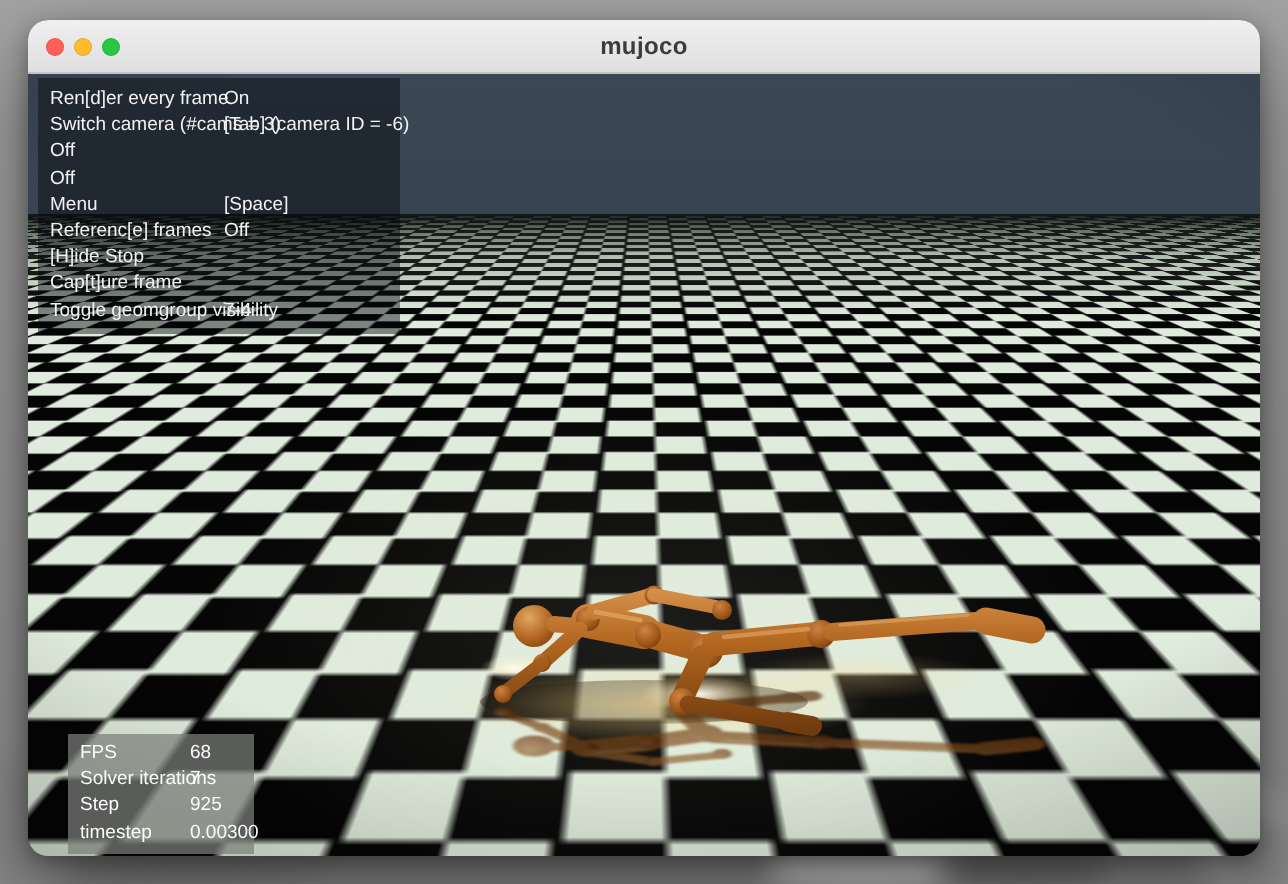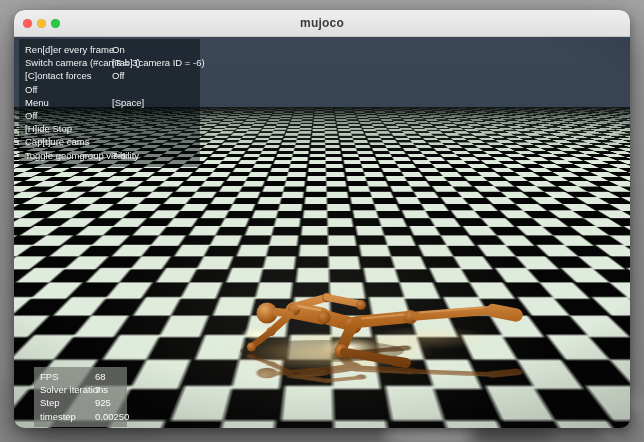--- a/index.html
+++ b/index.html
@@ -190,39 +190,39 @@
     <div class="hud menu-overlay">
       <div class="hud-row">
           <span class="hud-label">Ren[d]er every frame</span>
           <span class="hud-value">On</span>
         </div>
       <div class="hud-row">
           <span class="hud-label">Switch camera (#cams = 3)</span>
           <span class="hud-value">[Tab] (camera ID = -6)</span>
         </div>
       <div class="hud-row">
-          <span class="hud-label">[C]ontact forces</span>
           <span class="hud-value">Off</span>
         </div>
       <div class="hud-row">
           <span class="hud-value">Off</span>
         </div>
       <div class="hud-row">
           <span class="hud-label">Menu</span>
           <span class="hud-value">[Space]</span>
         </div>
       <div class="hud-row">
+          <span class="hud-label">Referenc[e] frames</span>
           <span class="hud-value">Off</span>
         </div>
       <div class="hud-row">
           <span class="hud-label">[H]ide Stop</span>
           <span class="hud-value"></span>
         </div>
       <div class="hud-row">
-          <span class="hud-label">Cap[t]ure cams</span>
+          <span class="hud-label">Cap[t]ure frame</span>
           <span class="hud-value"></span>
         </div>
       <div class="hud-row">
           <span class="hud-label">Toggle geomgroup visibility</span>
           <span class="hud-value">7-4</span>
         </div>
     </div>
 
     <div class="hud stats-overlay">
       <div class="hud-row">
@@ -232,18 +232,18 @@
       <div class="hud-row">
           <span class="hud-label">Solver iterations</span>
           <span class="hud-value">7</span>
         </div>
       <div class="hud-row">
           <span class="hud-label">Step</span>
           <span class="hud-value">925</span>
         </div>
       <div class="hud-row">
           <span class="hud-label">timestep</span>
-          <span class="hud-value">0.00250</span>
+          <span class="hud-value">0.00300</span>
         </div>
     </div>
 
   </div>
 </div>
 
 </body></html>

